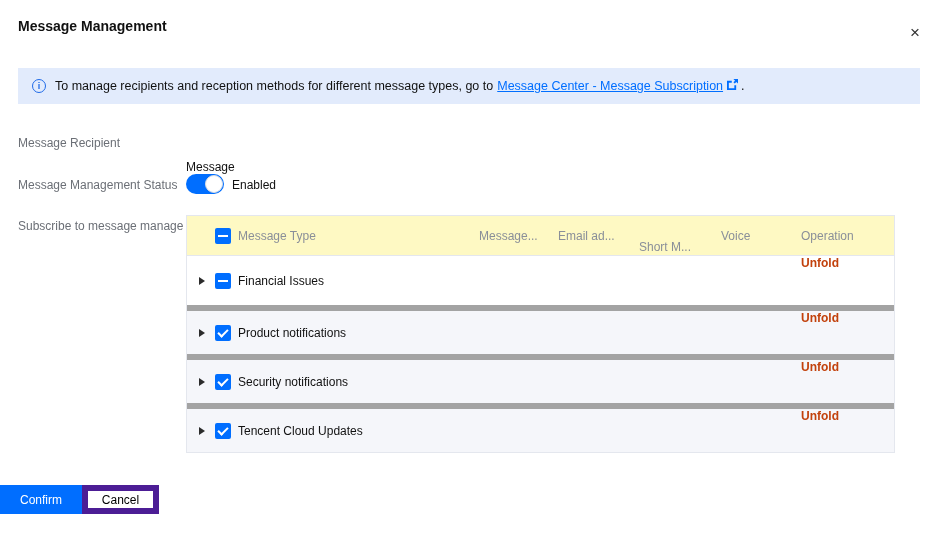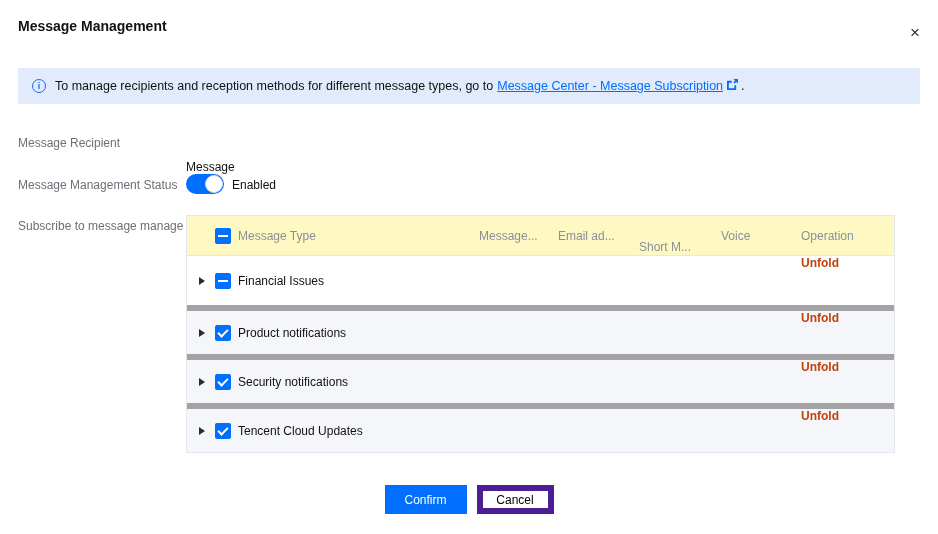--- a/index.html
+++ b/index.html
@@ -115,21 +115,21 @@
     left:3px; top:4px; width:8px; height:4px;
     border-left:2px solid #fff; border-bottom:2px solid #fff;
     transform:rotate(-45deg);
   }
 
   .unfold { color:#c2410c; font-weight:bold; cursor:pointer; }
 
   
   .footer {
     position:absolute; left:0; top:485px; width:100%;
-    display:flex; justify-content:center; gap:10px;
+    display:flex; 
   }
   .btn {
     height:29px; font-size:12px;
     font-family:"Liberation Sans", sans-serif;
     display:flex; align-items:center; justify-content:center;
     cursor:pointer;
   }
   .btn-confirm {
     width:82px; background:#006eff; color:#fff;
     border:1px solid #006eff;

